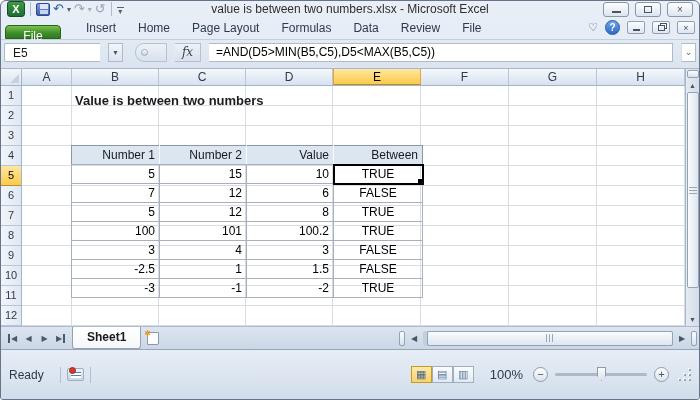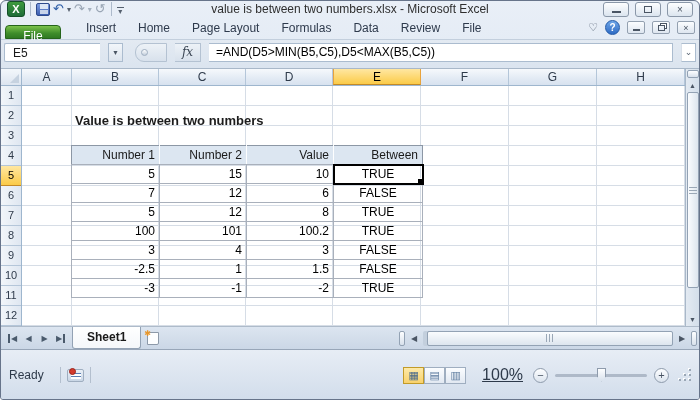--- a/index.html
+++ b/index.html
@@ -66,21 +66,21 @@
     background-image:
       linear-gradient(#D6DDE6,#D6DDE6), linear-gradient(#D6DDE6,#D6DDE6),
       linear-gradient(#D6DDE6,#D6DDE6), linear-gradient(#D6DDE6,#D6DDE6),
       linear-gradient(#D6DDE6,#D6DDE6), linear-gradient(#D6DDE6,#D6DDE6),
       linear-gradient(#D6DDE6,#D6DDE6), linear-gradient(#D6DDE6,#D6DDE6),
       repeating-linear-gradient(to bottom, transparent 0 19px, #D6DDE6 19px 20px);
     background-repeat:no-repeat,no-repeat,no-repeat,no-repeat,no-repeat,no-repeat,no-repeat,no-repeat,repeat;
     background-size:1px 100%,1px 100%,1px 100%,1px 100%,1px 100%,1px 100%,1px 100%,1px 100%,100% 100%;
     background-position:49px 0,136px 0,223px 0,310px 0,398px 0,486px 0,574px 0,662px 0,0 0;
   }
-  .cell-title{ position:absolute; left:53px; top:27px; height:18px; font-size:13px; font-weight:bold; color:#1C1C1C; white-space:nowrap; }
+  .cell-title{ position:absolute; left:53px; top:7px; height:18px; font-size:13px; font-weight:bold; color:#1C1C1C; white-space:nowrap; }
   table.data{ position:absolute; left:49px; top:59px; width:351px; border-collapse:collapse; table-layout:fixed; }
   table.data td{ height:19px; border:1px solid #A9B0BB; font-size:12px; color:#000; padding:0 4px; overflow:hidden; white-space:nowrap; }
   table.data tr.hdr td{ background:#DCE6F1; border-right:1px solid #FDFEFF; border-left:1px solid #FDFEFF; border-top:1px solid #8C97A5; border-bottom:1px solid #A9B0BB; text-align:right; color:#1A1A1A; }
   table.data tr.hdr td:first-child{ border-left:1px solid #8C97A5; }
   table.data tr.hdr td:last-child{ border-right:1px solid #8C97A5; }
   td.num{ text-align:right; }
   td.bool{ text-align:center; }
   td.selcell{ position:relative; outline:2px solid #000; outline-offset:-1px; }
   td.selcell:after{ content:""; position:absolute; right:-2px; bottom:-2px; width:5px; height:5px; background:#000; border:1px solid #fff; }
   
@@ -110,21 +110,21 @@
   .statusbar{ flex:1; background:linear-gradient(#E7EDF5,#D2DDEB); border-top:1px solid #98A6B8; display:flex; align-items:center; padding:16px 8px; }
   .ready{ font-size:12px; color:#2E3A4A; margin-right:10px; }
   .sb-sep{ width:1px; height:16px; background:#B3BfCE; margin:0 6px; }
   .macro-btn{ width:17px; height:13px; background:linear-gradient(#EAF0F7,#C9D6E6); border:1px solid #9FAEC0; border-radius:2px; position:relative; }
   .macro-btn:before{ content:""; position:absolute; left:3px; top:3px; right:2px; bottom:2px; background:repeating-linear-gradient(to bottom,#5B7FB4 0 1px,#FDFEFF 1px 3px); }
   .macro-btn:after{ content:""; position:absolute; left:1px; top:-2px; width:5px; height:5px; border-radius:50%; background:#D23B2E; border:1px solid #9E241B; }
   .sb-right{ margin-left:auto; display:flex; align-items:center; gap:4px; }
   .view-group{ display:flex; margin-right:6px; }
   .view-btn{ width:21px; height:17px; border:1px solid #9FAEC0; background:linear-gradient(#FBFDFF,#E2E9F2); font-size:11px; color:#5B7A9D; text-align:center; line-height:15px; }
   .view-btn.active{ background:linear-gradient(#FDE9A8,#F9D26C); border-color:#C29B29; color:#4A6A8C; }
-  .zoom-label{ font-size:16px; color:#2E3A4A; margin:0 6px;text-decoration:underline; }
+  .zoom-label{ font-size:13px; color:#2E3A4A; margin:0 6px; }
   .zoom-btn{ width:15px; height:15px; border-radius:50%; border:1px solid #8E9BAC; background:linear-gradient(#FDFEFF,#DCE4EE); font-size:11px; color:#4A5564; text-align:center; line-height:13px; }
   .zoom-track{ width:92px; height:3px; background:#AEB9C8; border-radius:2px; position:relative; margin:0 3px; }
   .zoom-thumb{ position:absolute; left:42px; top:-6px; width:9px; height:14px; background:linear-gradient(#FDFEFF,#D8E1EC); border:1px solid #8E9BAC; clip-path:polygon(0 0,100% 0,100% 65%,50% 100%,0 65%); }
   .grip{ width:12px; height:12px; margin-left:6px; position:relative; }
   .grip span{ position:absolute; width:2px; height:2px; background:#9AA7B6; box-shadow:-1px -1px 0 #FDFEFF; }
 </style>
 </head>
 <body>
 
 <div class="window">

